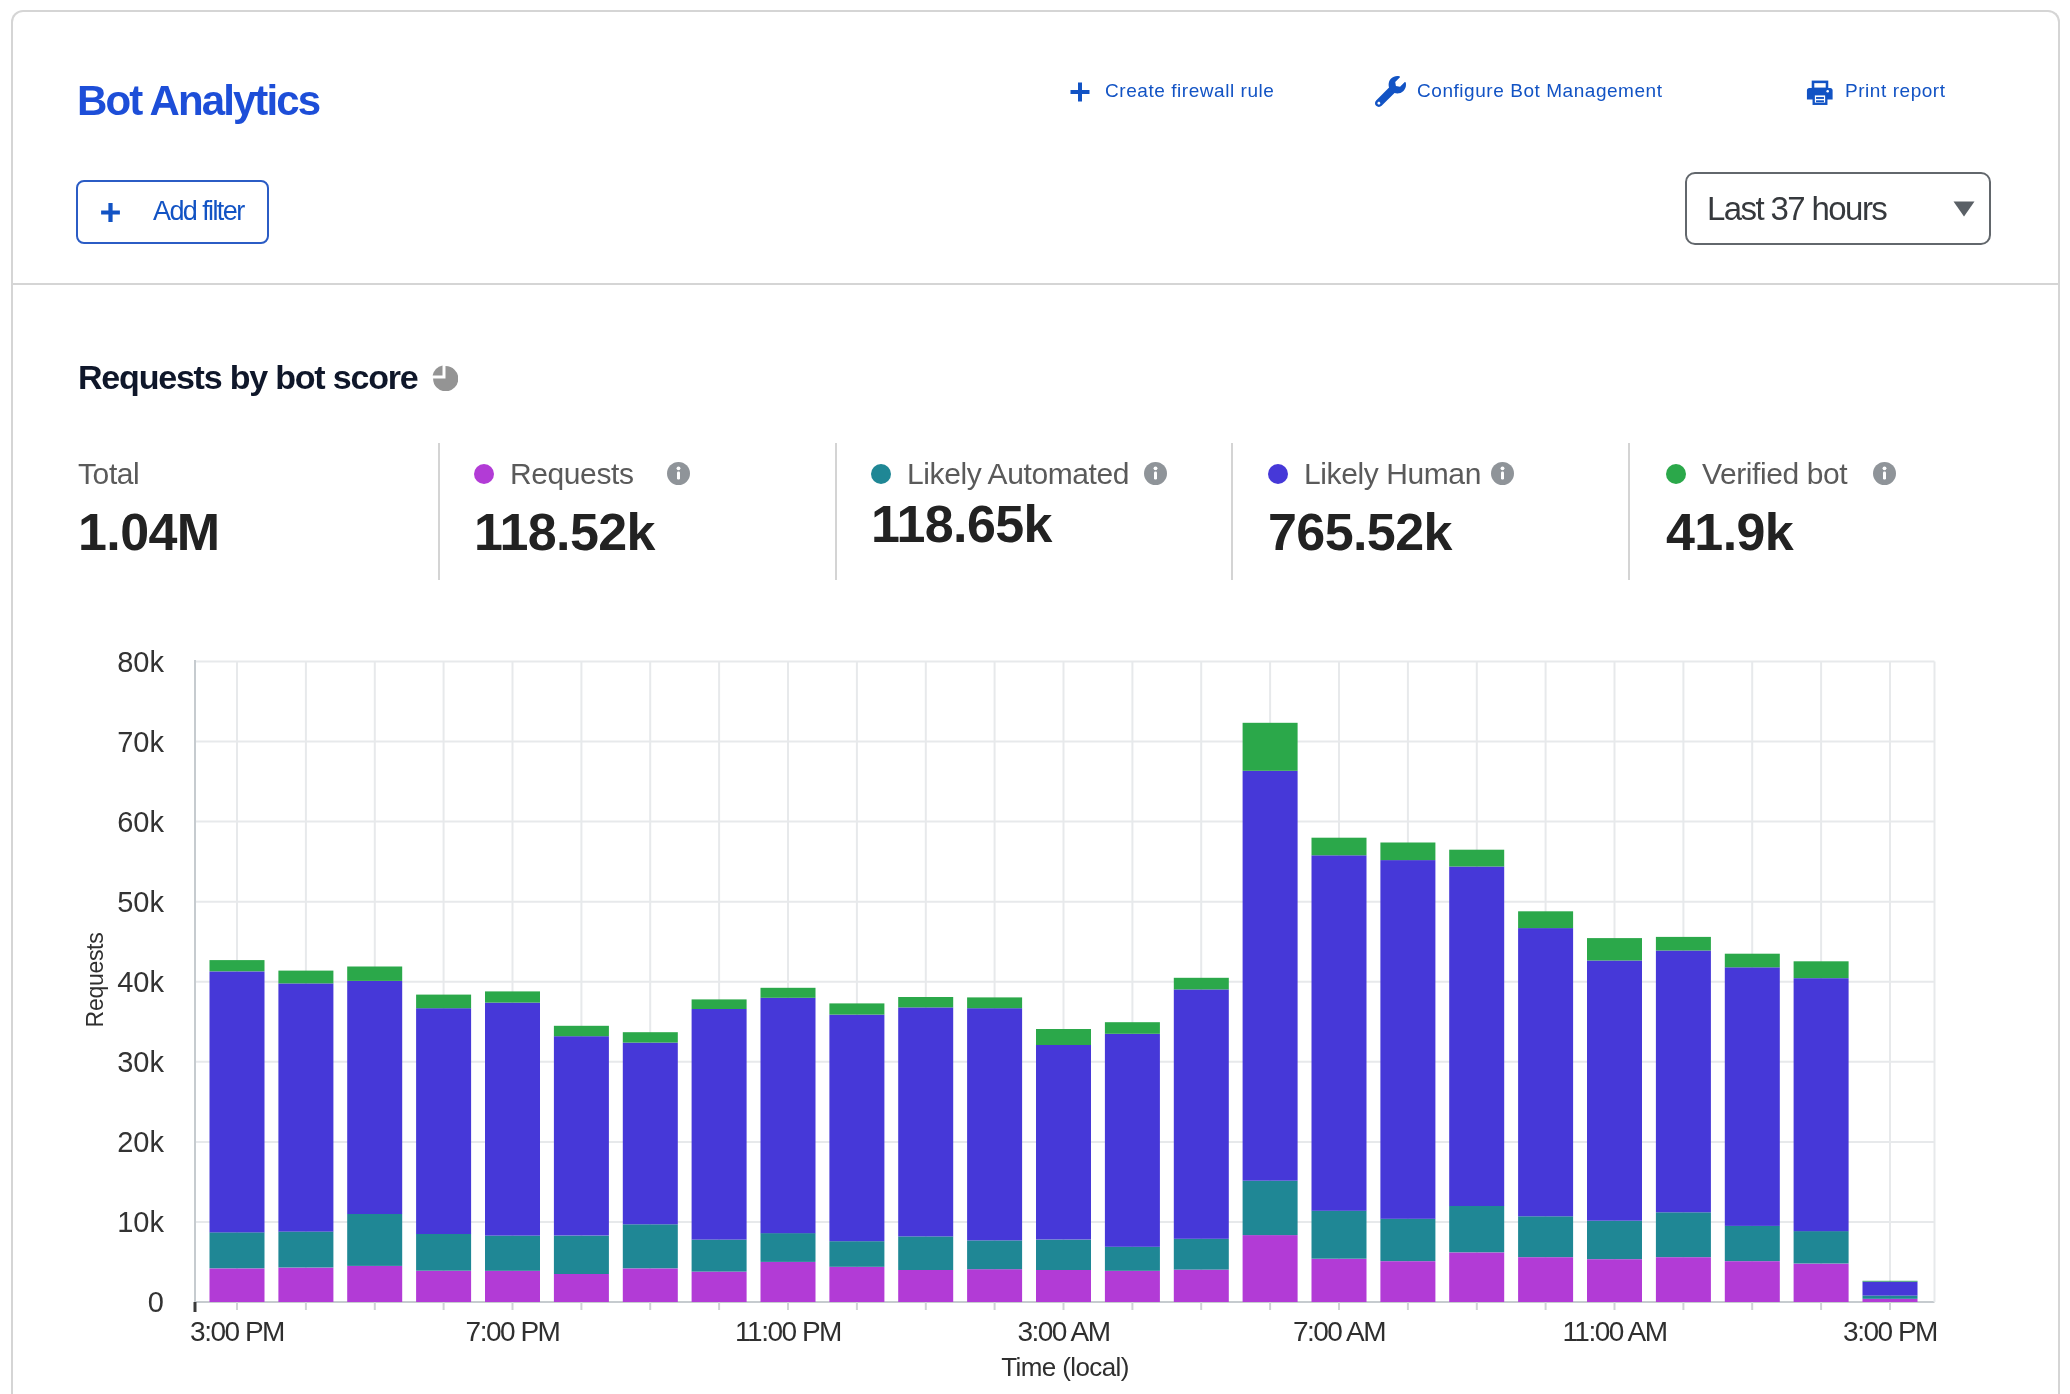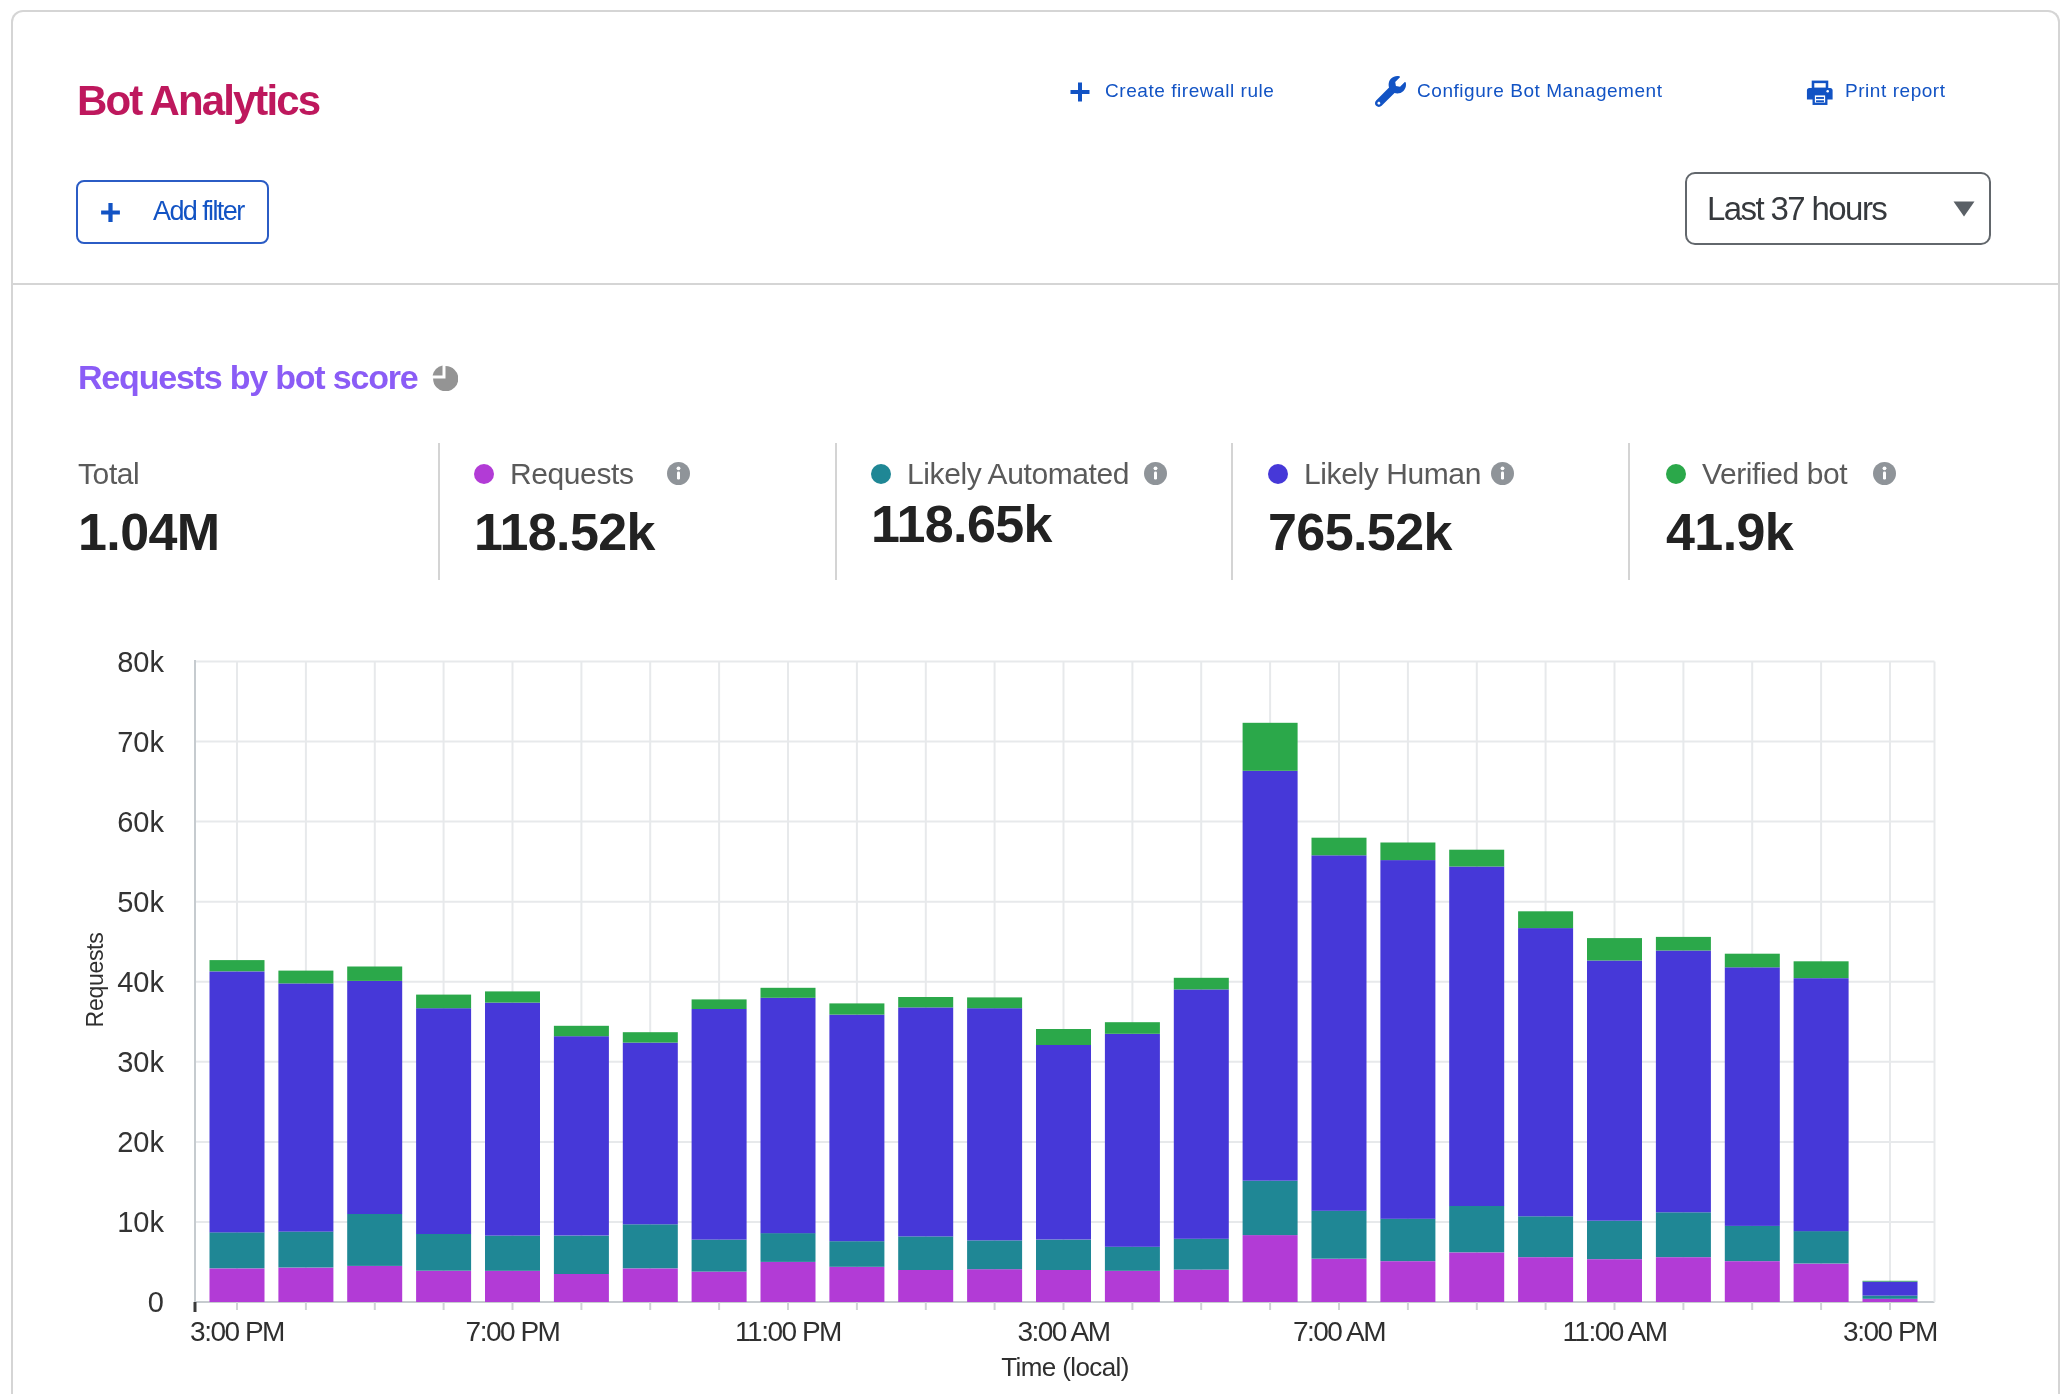--- a/index.html
+++ b/index.html
@@ -7,21 +7,21 @@
 .card { position:absolute; left:11px; top:10px; width:2049px; height:1390px;
         border:2px solid #d5d5d5; border-bottom:none; border-radius:12px 12px 0 0; background:#fff; }
 .link { position:absolute; color:#1253c4; font-size:19px; line-height:1; letter-spacing:0.55px;text-align:center; }
 .slabel { position:absolute; color:#5a5a5a; font-size:30px; line-height:1; letter-spacing:-0.4px; }
 .snum { position:absolute; color:#222; font-size:52px; font-weight:700; line-height:1; letter-spacing:-0.6px; }
 </style></head>
 <body>
 <div class="card"></div>
 <div style="position:absolute;left:11px;top:283px;width:2049px;height:2px;background:#d5d5d5"></div>
 
-<div class="abs" style="left:77px;top:80px;font-size:42px;font-weight:700;color:#be185d;line-height:1;letter-spacing:-1.9px">Bot Analytics</div>
+<div class="abs" style="left:77px;top:80px;font-size:42px;font-weight:700;color:#1d4ed8;line-height:1;letter-spacing:-1.9px">Bot Analytics</div>
 
 <svg width="24" height="24" viewBox="0 0 24 24" style="position:absolute;left:1068px;top:80px">
     <path fill="#1253c4" d="M10 2.5h4v7.5h7.5v4H14v7.5h-4V14H2.5v-4H10z"></path>
   </svg>
 <div class="link" style="left:1105px;top:81px">Create firewall rule</div>
 <svg width="31" height="31" viewBox="0 0 512 512" style="position:absolute;left:1375px;top:76px">
     <path fill="#1253c4" d="M507.73 109.1c-2.24-9.03-13.54-12.09-20.12-5.51l-74.36 74.36-67.88-11.31-11.31-67.88 74.36-74.36c6.62-6.62 3.43-17.9-5.66-20.16-47.38-11.74-99.55.91-136.58 37.93-39.64 39.64-50.55 97.1-34.05 147.2L18.74 402.76c-24.99 24.99-24.99 65.51 0 90.5 24.99 24.99 65.51 24.99 90.5 0l213.21-213.21c50.12 16.71 107.47 5.68 147.37-34.22 37.07-37.07 49.7-89.32 37.91-136.73zM64 472c-13.25 0-24-10.75-24-24 0-13.26 10.75-24 24-24s24 10.74 24 24c0 13.25-10.75 24-24 24z"></path>
   </svg>
 <div class="link" style="left:1417px;top:81px">Configure Bot Management</div>
 <svg width="28" height="28" viewBox="0 0 24 24" style="position:absolute;left:1806px;top:80px">
@@ -39,21 +39,21 @@
     <path fill="#1253c4" d="M9.8 2.2h4.4v7.6h7.6v4.4h-7.6v7.6H9.8v-7.6H2.2V9.8h7.6z"></path>
   </svg>
 <div class="abs" style="left:153px;top:198px;font-size:27px;color:#1253c4;line-height:1;letter-spacing:-1.6px">Add filter</div>
 
 <div class="abs" style="left:1685px;top:172px;width:306px;height:73px;border:2px solid #62676c;border-radius:10px"></div>
 <div class="abs" style="left:1707px;top:192px;font-size:33px;color:#36393d;line-height:1;letter-spacing:-1.6px">Last 37 hours</div>
 <svg width="22" height="16" viewBox="0 0 22 16" style="position:absolute;left:1953px;top:201px">
     <path fill="#5a6066" d="M0.5 0.5h21L11 15.5z"></path>
   </svg>
 
-<div class="abs" style="left:78px;top:360px;font-size:34px;font-weight:700;color:#8b5cf6;line-height:1;letter-spacing:-1.2px">Requests by bot score</div>
+<div class="abs" style="left:78px;top:360px;font-size:34px;font-weight:700;color:#0f172a;line-height:1;letter-spacing:-1.2px">Requests by bot score</div>
 <svg width="28" height="28" viewBox="0 0 28 28" style="position:absolute;left:430px;top:363px">
     <path fill="#949494" d="M12.5 2.6 A11.9 11.9 0 0 0 2.6 12.5 L12.5 12.5 Z"></path>
     <path fill="#949494" d="M15.5 3.1 L15.5 15.5 L3.1 15.5 A12.6 12.6 0 1 0 15.5 3.1 Z"></path>
   </svg>
 
 <div class="slabel" style="left:78px;top:459px">Total</div>
 <div class="snum" style="left:78px;top:506px">1.04M</div>
 <span style="position:absolute;left:474px;top:464px;width:20px;height:20px;border-radius:50%;background:#b23bd6"></span>
 <div class="slabel" style="left:510px;top:459px">Requests</div>
 <svg width="23" height="23" viewBox="0 0 23 23" style="position:absolute;left:667px;top:462px">

